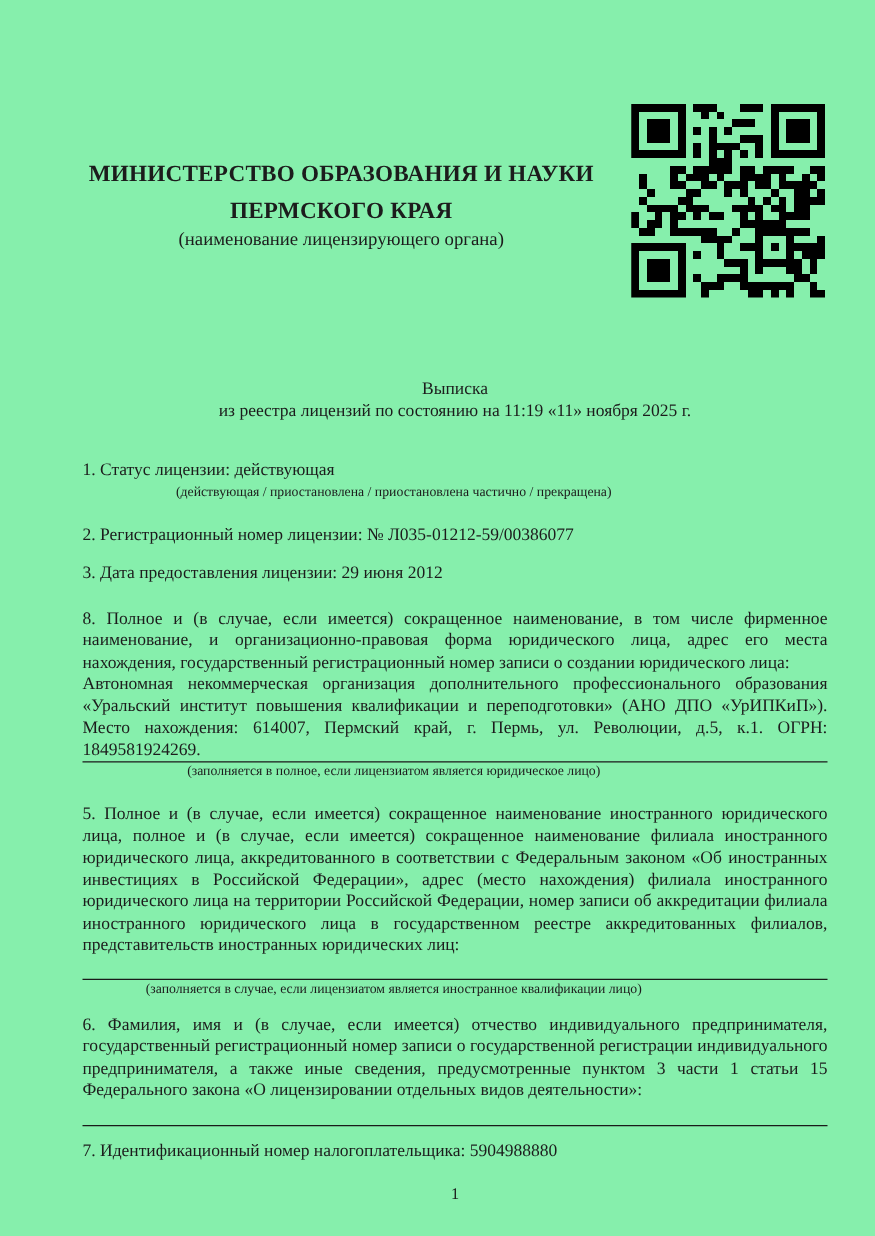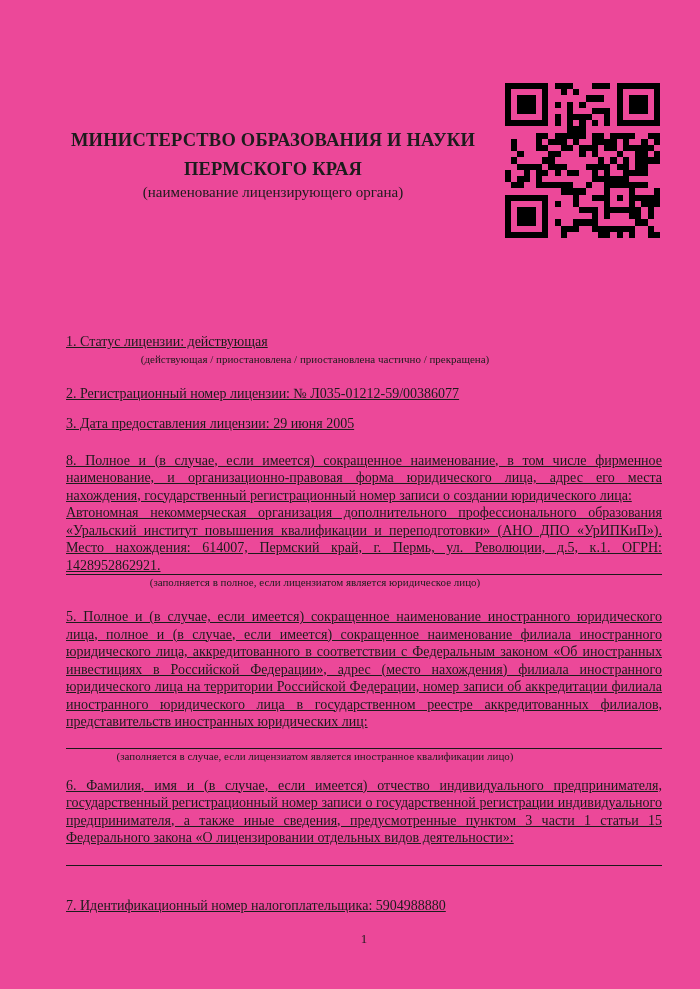--- a/index.html
+++ b/index.html
@@ -1,19 +1,19 @@
 <!DOCTYPE html>
 <html lang="ru"><head>
 <meta charset="utf-8">
 <style>
   html,body{margin:0;padding:0;background:#ffffff;}
   .page{
     position:relative;
     width:700px;height:989px;
-    background:#ec4899;
+    background:#86efac;
     overflow:hidden;
     font-family:"Liberation Serif","DejaVu Serif",serif;
     color:#1c1c1c;
   }
   
   .ministry{
     position:absolute;left:66px;top:126px;width:414px;
     text-align:center;
   }
   .ministry-line{
@@ -25,33 +25,33 @@
   }
   
   .qr{position:absolute;left:505px;top:83px;width:155px;height:155px;}
   .qr svg{display:block;width:155px;height:155px;shape-rendering:crispEdges;}
   
   .content{
     position:absolute;left:66px;top:303px;width:596px;
     font-size:14px;line-height:17.5px;
   }
   .doc-title{text-align:center;}
-  .item{margin:0;text-decoration:underline;}
+  .item{margin:0;}
   .just{text-align:justify;}
   .caption{
     font-size:11px;line-height:15px;
     text-align:center;padding-right:98px;
   }
   .rule{height:0;border-top:1.6px solid #1a1a1a;}
   .rule-gap{border-bottom:1.6px solid #1a1a1a;}
   .g17{height:17px;}
   .g18{height:18px;}
   .mt1{margin-top:1px;}
   .mt13{margin-top:13px;}
-  .mt14{margin-top:31px;}
+  .mt14{margin-top:12px;}
   .mt15{margin-top:18px;}
   .mt19{margin-top:19px;}
   .mt30{margin-top:30px;}
   .page-number{
     margin-top:16px;text-align:center;font-size:13px;line-height:17px;
   }
 </style>
 </head>
 <body>
 
@@ -376,30 +376,34 @@
           <rect x="18" y="24" width="1" height="1"></rect>
           <rect x="20" y="24" width="1" height="1"></rect>
           <rect x="23" y="24" width="1" height="1"></rect>
           <rect x="24" y="24" width="1" height="1"></rect>
         </g>
       </svg>
   </div>
 
   <main class="content">
 
+    <div class="doc-title">
+      <div>Выписка</div>
+      <div>из реестра лицензий по состоянию на 11:19 «11» ноября 2025 г.</div>
+    </div>
 
     <p class="item mt30">1. Статус лицензии: действующая</p>
     <div class="caption mt1">(действующая / приостановлена / приостановлена частично / прекращена)</div>
 
     <p class="item mt15">2. Регистрационный номер лицензии: № Л035-01212-59/00386077</p>
 
-    <p class="item mt13">3. Дата предоставления лицензии: 29 июня 2005</p>
+    <p class="item mt13">3. Дата предоставления лицензии: 29 июня 2012</p>
 
     <p class="item just mt19">8. Полное и (в случае, если имеется) сокращенное наименование, в том числе фирменное наименование, и организационно-правовая форма юридического лица, адрес его места нахождения, государственный регистрационный номер записи о создании юридического лица:</p>
-    <p class="item just">Автономная некоммерческая организация дополнительного профессионального образования «Уральский институт повышения квалификации и переподготовки» (АНО ДПО «УрИПКиП»). Место нахождения: 614007, Пермский край, г. Пермь, ул. Революции, д.5, к.1. ОГРН: 1428952862921.</p>
+    <p class="item just">Автономная некоммерческая организация дополнительного профессионального образования «Уральский институт повышения квалификации и переподготовки» (АНО ДПО «УрИПКиП»). Место нахождения: 614007, Пермский край, г. Пермь, ул. Революции, д.5, к.1. ОГРН: 1849581924269.</p>
     <div class="rule"></div>
     <div class="caption">(заполняется в полное, если лицензиатом является юридическое лицо)</div>
 
     <p class="item just mt15">5. Полное и (в случае, если имеется) сокращенное наименование иностранного юридического лица, полное и (в случае, если имеется) сокращенное наименование филиала иностранного юридического лица, аккредитованного в соответствии с Федеральным законом «Об иностранных инвестициях в Российской Федерации», адрес (место нахождения) филиала иностранного юридического лица на территории Российской Федерации, номер записи об аккредитации филиала иностранного юридического лица в государственном реестре аккредитованных филиалов, представительств иностранных юридических лиц:</p>
     <div class="rule-gap g17"></div>
     <div class="caption">(заполняется в случае, если лицензиатом является иностранное квалификации лицо)</div>
 
     <p class="item just mt13">6. Фамилия, имя и (в случае, если имеется) отчество индивидуального предпринимателя, государственный регистрационный номер записи о государственной регистрации индивидуального предпринимателя, а также иные сведения, предусмотренные пунктом 3 части 1 статьи 15 Федерального закона «О лицензировании отдельных видов деятельности»:</p>
     <div class="rule-gap g18"></div>
 

